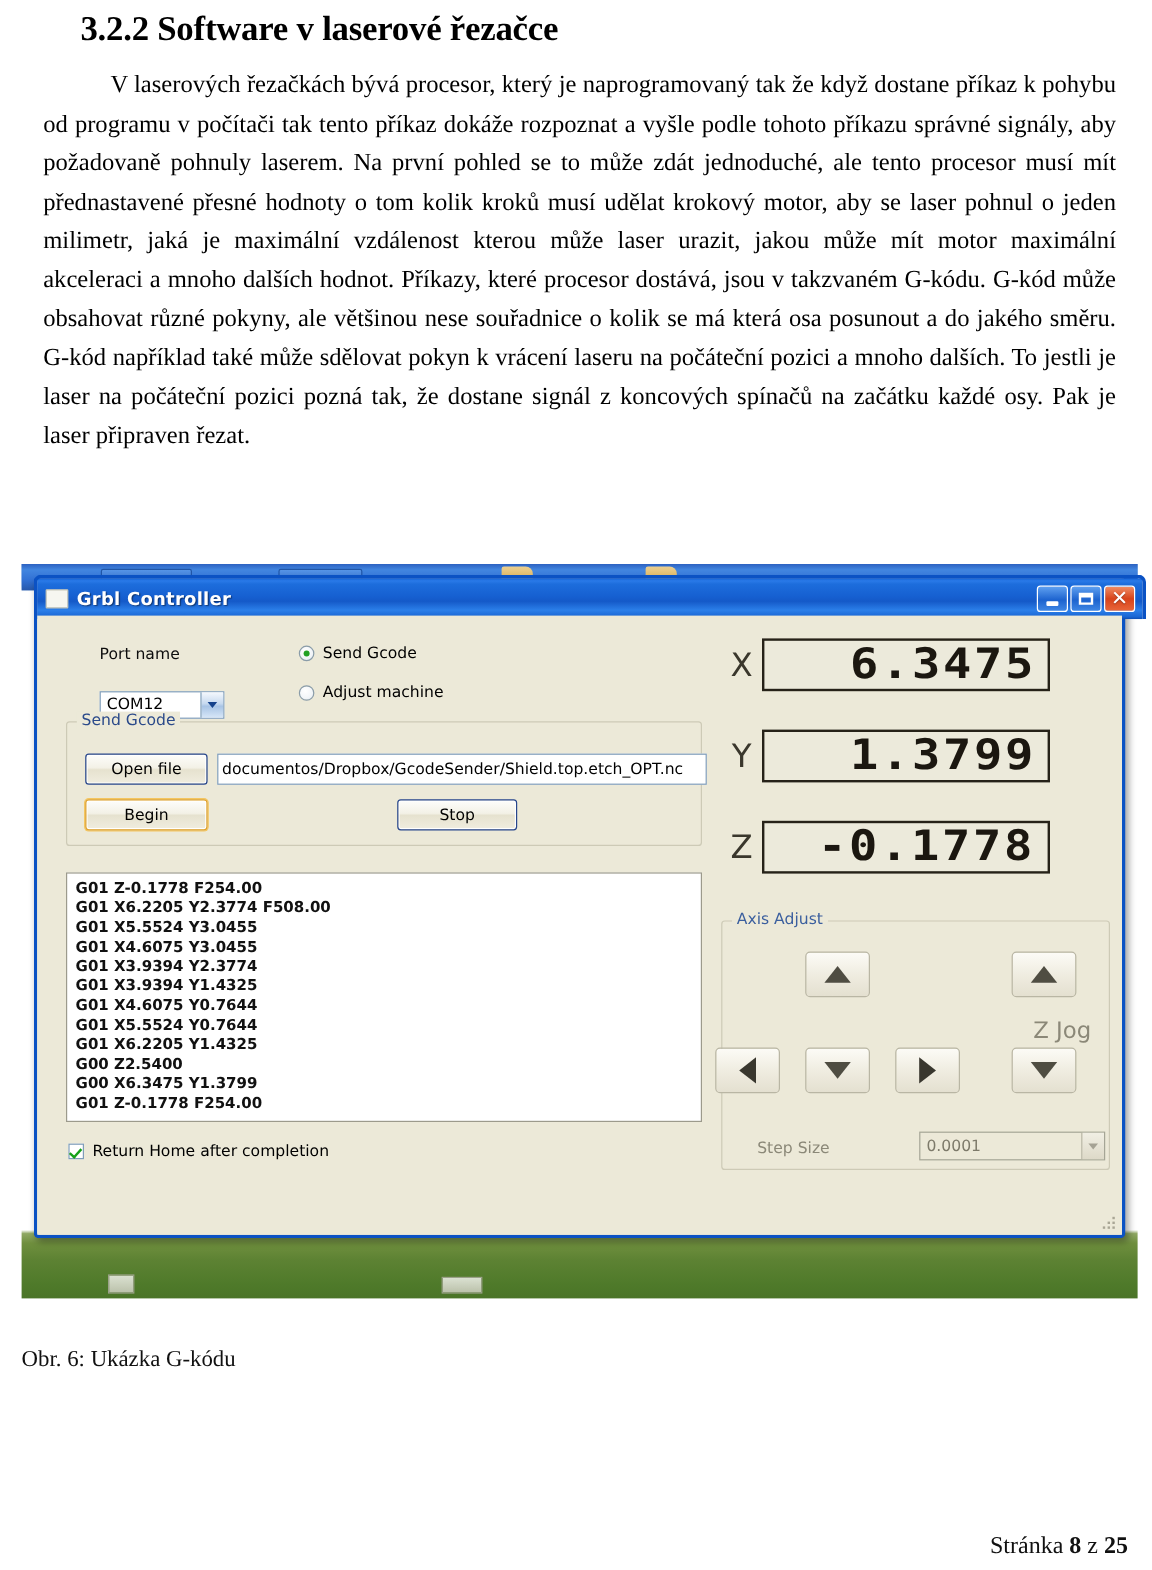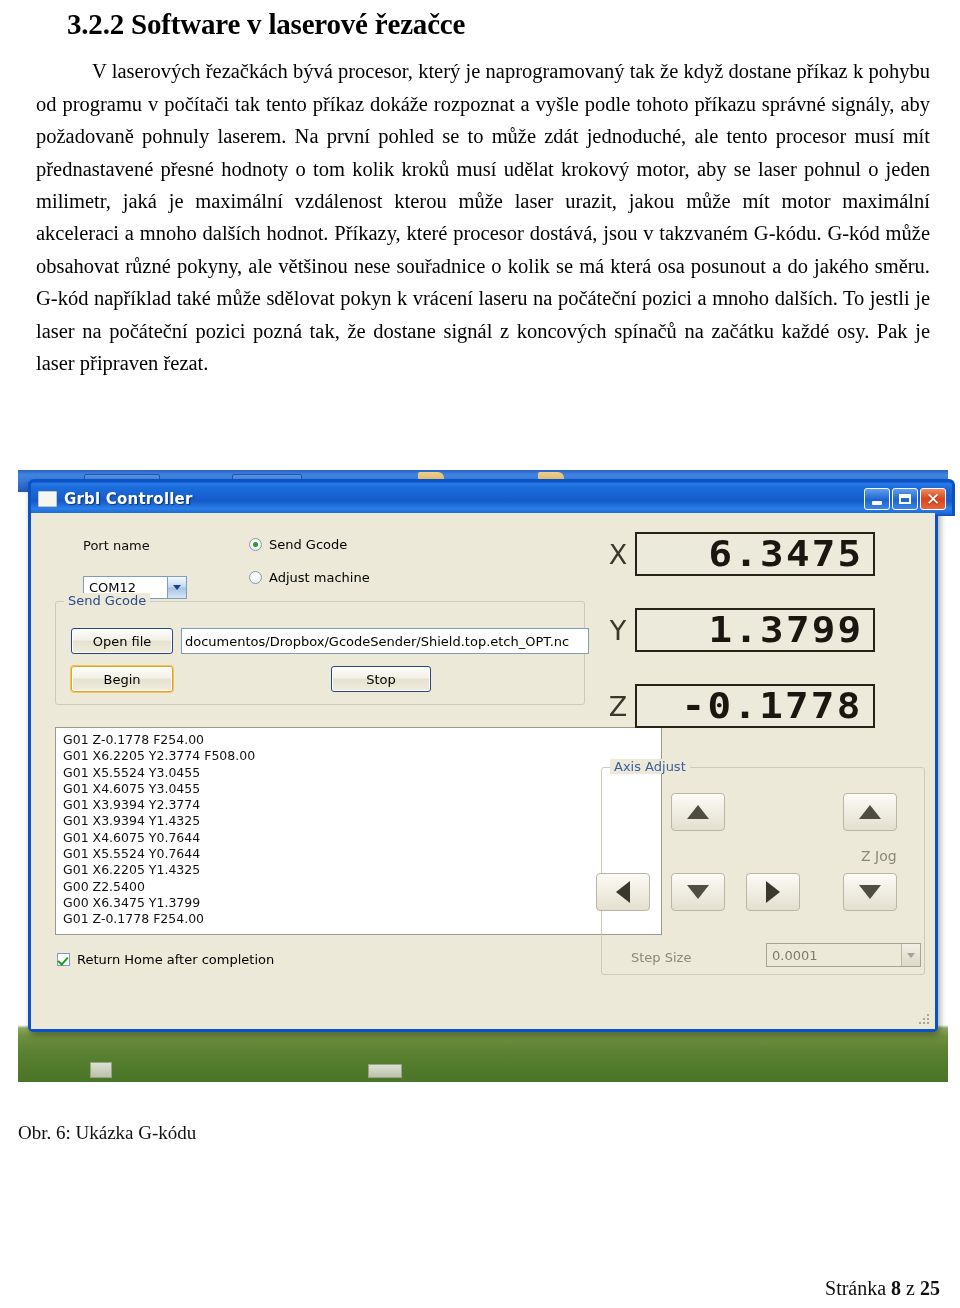--- a/index.html
+++ b/index.html
@@ -402,21 +402,21 @@
       <div class="textbox" style="left:150px; top:115px; width:408px; height:26px;">
         <span>documentos/Dropbox/GcodeSender/Shield.top.etch_OPT.nc</span>
       </div>
       <div class="btn default" style="left:40px; top:153px; width:102px; height:26px;">
         <span>Begin</span>
       </div>
       <div class="btn" style="left:300px; top:153px; width:100px; height:26px;">
         <span>Stop</span>
       </div>
 
-      <div class="gcode" style="left:24px; top:214px; width:607px; height:208px;">
+      <div class="gcode" style="left:24px; top:214px; width:530px; height:208px;font-weight:bold;">
         <div>G01 Z-0.1778 F254.00</div>
         <div>G01 X6.2205 Y2.3774 F508.00</div>
         <div>G01 X5.5524 Y3.0455</div>
         <div>G01 X4.6075 Y3.0455</div>
         <div>G01 X3.9394 Y2.3774</div>
         <div>G01 X3.9394 Y1.4325</div>
         <div>G01 X4.6075 Y0.7644</div>
         <div>G01 X5.5524 Y0.7644</div>
         <div>G01 X6.2205 Y1.4325</div>
         <div>G00 Z2.5400</div>
@@ -452,21 +452,21 @@
         <div class="gtitle dim">Axis Adjust</div>
       </div>
 
       <div class="jog" style="left:640px; top:280px;">
         <span class="tri up"></span>
       </div>
       <div class="jog" style="left:812px; top:280px;">
         <span class="tri up"></span>
       </div>
 
-      <div class="lbl dim" style="left:830px; top:335px; font-size:14px;">Z Jog</div>
+      <div class="lbl dim" style="left:830px; top:335px; font-size:19px;">Z Jog</div>
 
       <div class="jog" style="left:565px; top:360px;">
         <span class="tri left"></span>
       </div>
       <div class="jog" style="left:640px; top:360px;">
         <span class="tri down"></span>
       </div>
       <div class="jog" style="left:715px; top:360px;">
         <span class="tri right"></span>
       </div>

